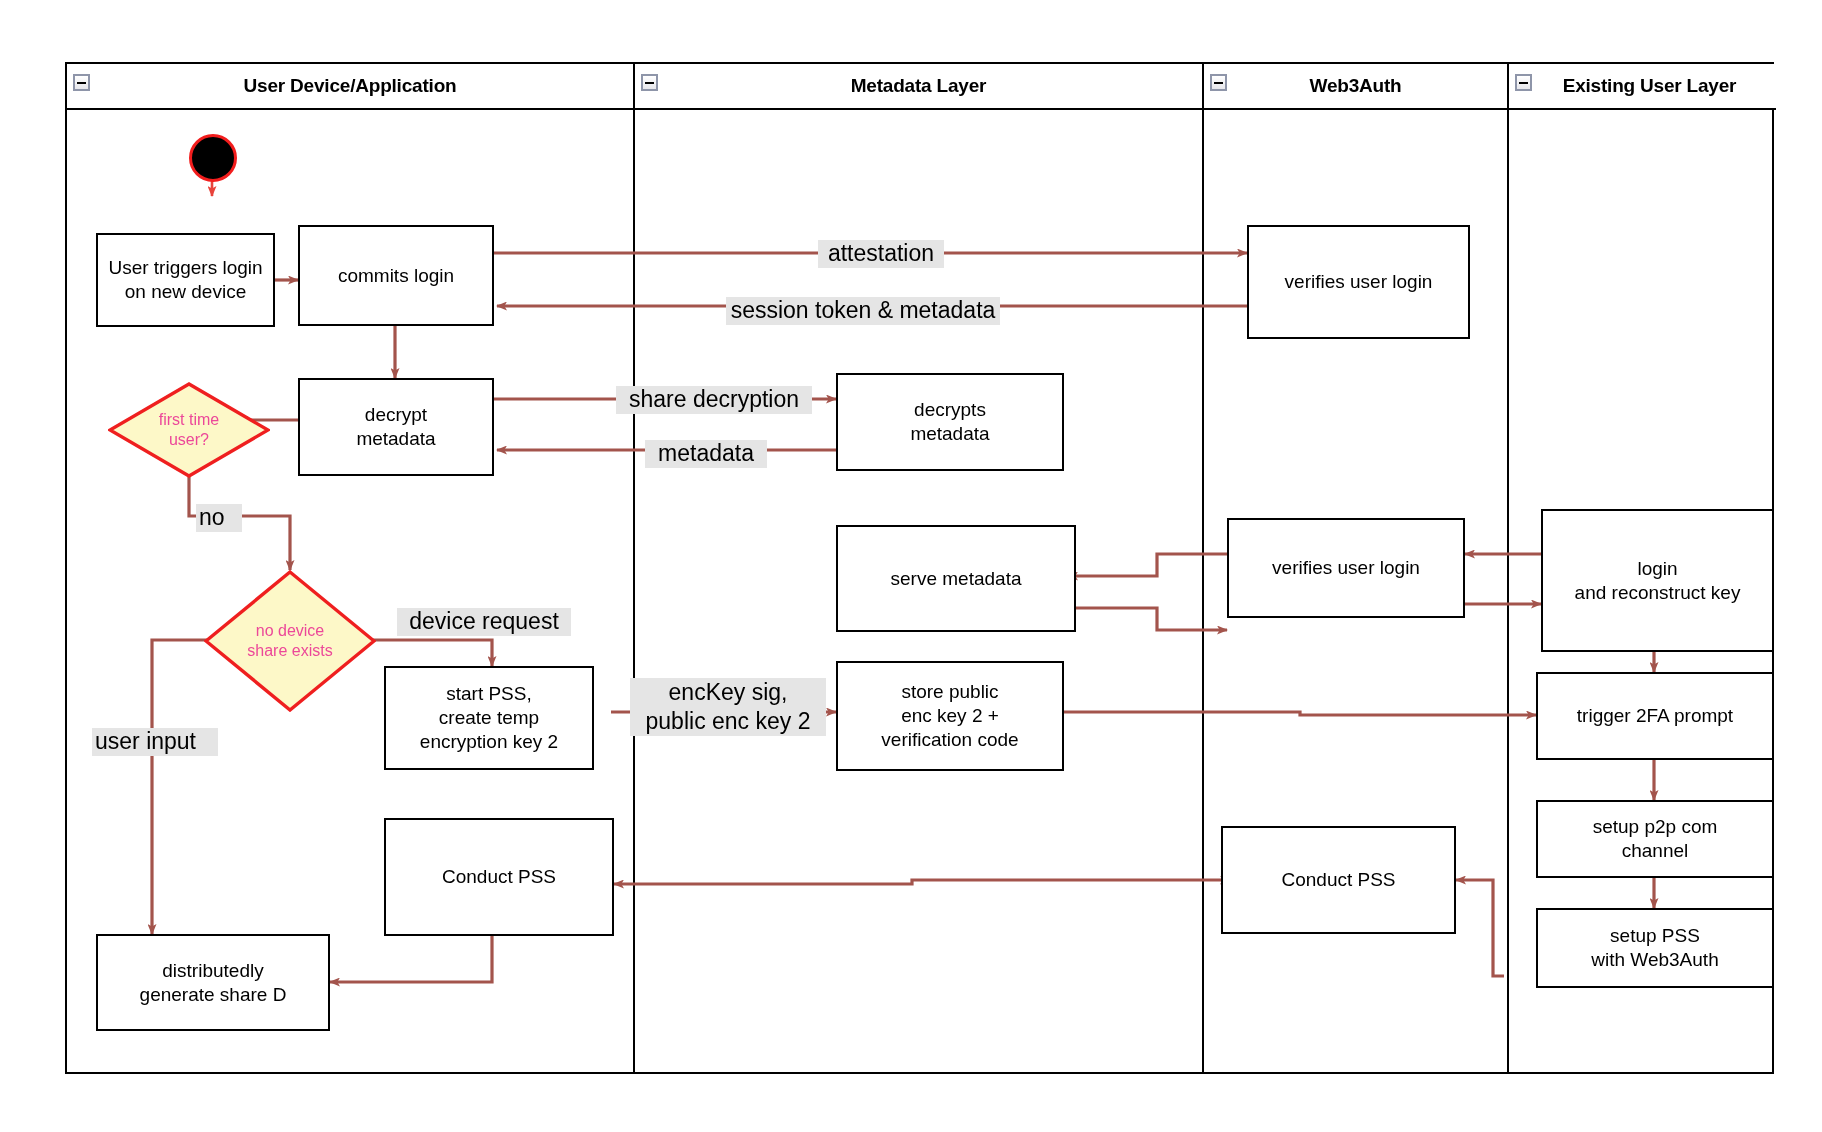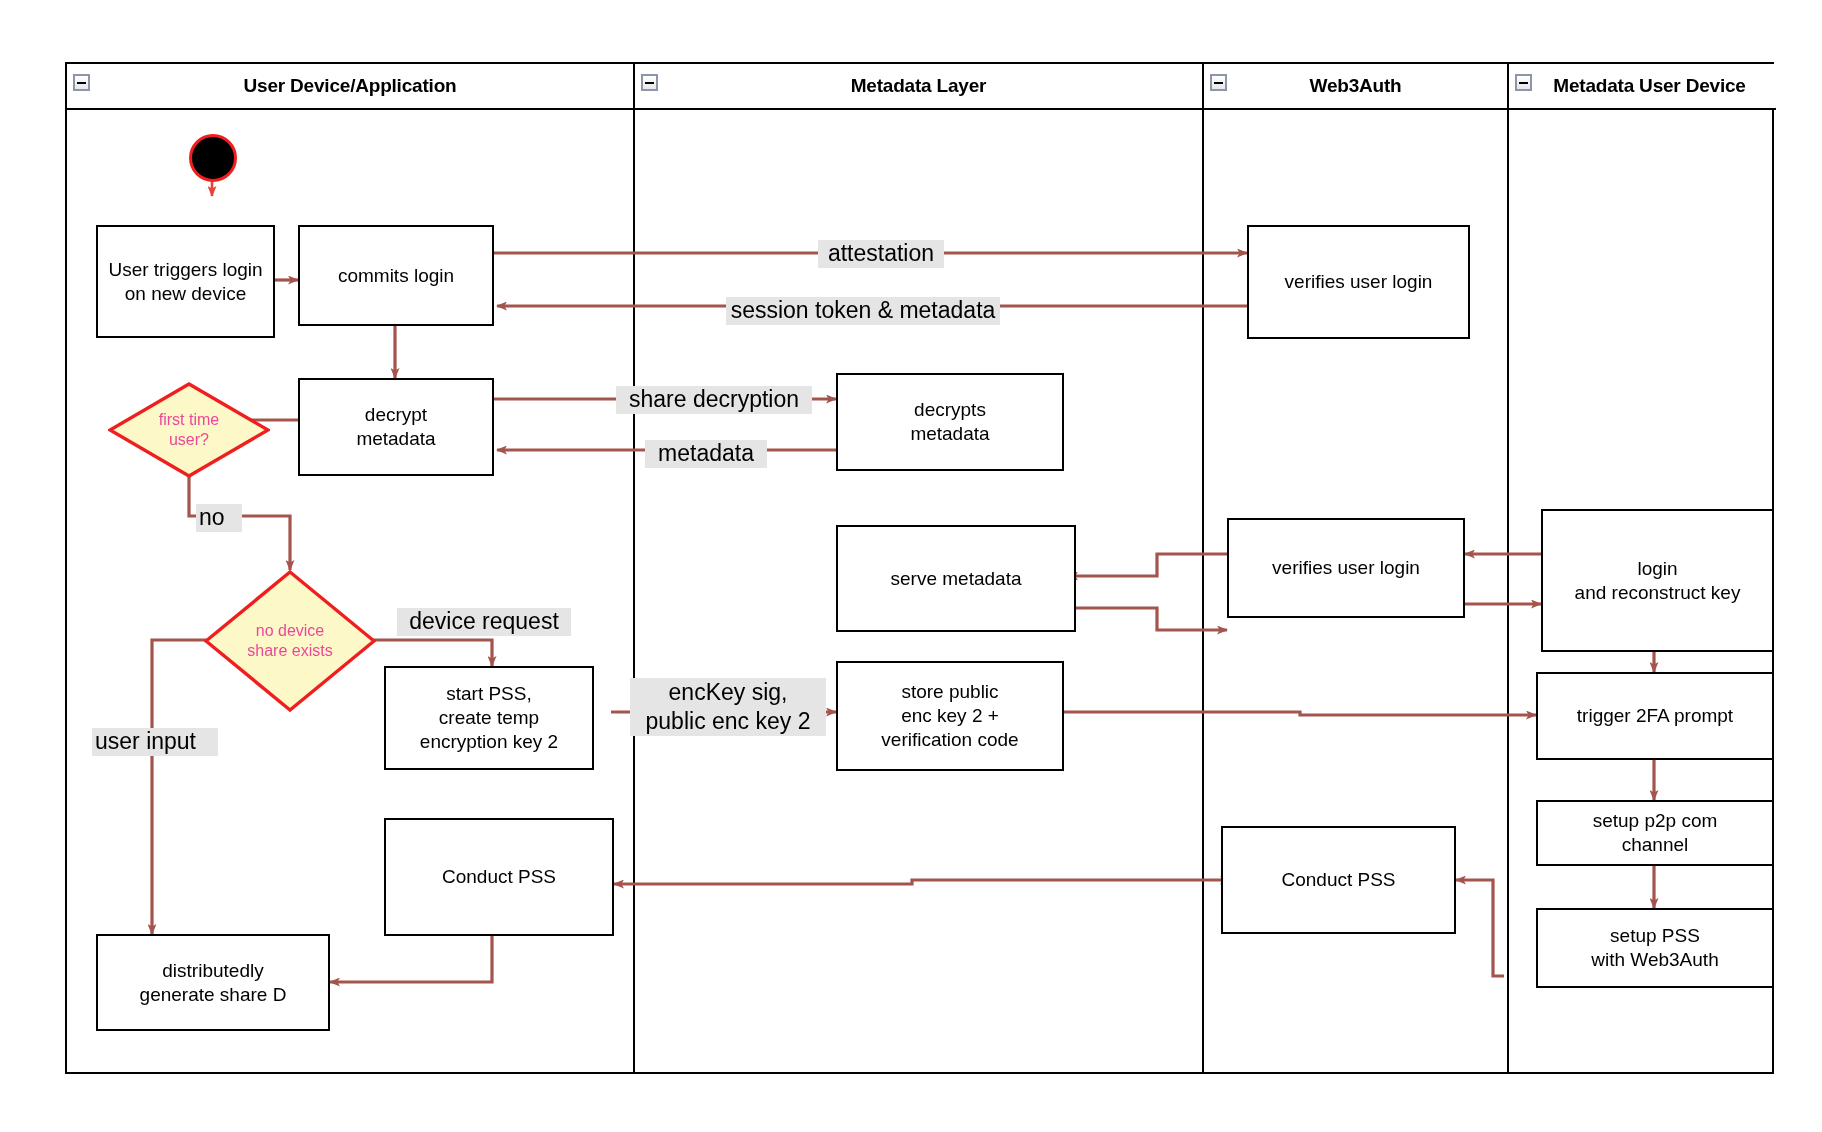--- a/index.html
+++ b/index.html
@@ -159,21 +159,21 @@
     <div class="lane" style="left:1137px; width:305px;">
       <div class="lane-header">
         <span class="collapse-icon"></span>
         <span class="lane-title">Web3Auth</span>
       </div>
     </div>
 
     <div class="lane last" style="left:1442px; width:267px;">
       <div class="lane-header">
         <span class="collapse-icon"></span>
-        <span class="lane-title" style="margin-left:14px;">Metadata User Device</span>
+        <span class="lane-title" style="margin-left:14px;">Existing User Layer</span>
       </div>
     </div>
   </div>
 
   <svg id="edges" viewBox="0 0 1822 1132" xmlns="http://www.w3.org/2000/svg">
     <defs>
       <marker id="ah" markerWidth="11" markerHeight="9" refX="10" refY="4.5" orient="auto" markerUnits="userSpaceOnUse">
         <path d="M0,0 L11,4.5 L0,9 L2.6,4.5 Z" fill="#a3544c"></path>
       </marker>
       <marker id="ahred" markerWidth="11" markerHeight="9" refX="10" refY="4.5" orient="auto" markerUnits="userSpaceOnUse">
@@ -229,21 +229,21 @@
       <path d="M1504,976 L1493,976 L1493,880 L1456,880" marker-end="url(#ah)"></path>
 
       <path d="M1221,880 L912,880 L912,884 L614,884" marker-end="url(#ah)" marker-start="url(#ahstart)"></path>
 
       <path d="M492,936 L492,982 L330,982" marker-end="url(#ah)"></path>
     </g>
   </svg>
 
   <div class="start-node" style="left:189px; top:134px; width:48px; height:48px;"></div>
 
-  <div class="node" style="left:96px; top:225px; width:179px; height:113px;">User triggers login
+  <div class="node" style="left:96px; top:233px; width:179px; height:94px;">User triggers login
 on new device</div>
 
   <div class="node" style="left:298px; top:225px; width:196px; height:101px;">commits login</div>
 
   <div class="node" style="left:298px; top:378px; width:196px; height:98px;">decrypt
 metadata</div>
 
   <div class="node" style="left:836px; top:373px; width:228px; height:98px;">decrypts
 metadata</div>
 
@@ -259,21 +259,21 @@
   <div class="node" style="left:384px; top:666px; width:210px; height:104px;">start PSS,
 create temp
 encryption key 2</div>
 
   <div class="node" style="left:836px; top:661px; width:228px; height:110px;">store public
 enc key 2 +
 verification code</div>
 
   <div class="node" style="left:1536px; top:672px; width:238px; height:88px;">trigger 2FA prompt</div>
 
-  <div class="node" style="left:1536px; top:800px; width:238px; height:66px;">setup p2p com
+  <div class="node" style="left:1536px; top:800px; width:238px; height:78px;">setup p2p com
 channel</div>
 
   <div class="node" style="left:1536px; top:908px; width:238px; height:80px;">setup PSS
 with Web3Auth</div>
 
   <div class="node" style="left:384px; top:818px; width:230px; height:118px;">Conduct PSS</div>
 
   <div class="node" style="left:1221px; top:826px; width:235px; height:108px;">Conduct PSS</div>
 
   <div class="node" style="left:96px; top:934px; width:234px; height:97px;">distributedly

